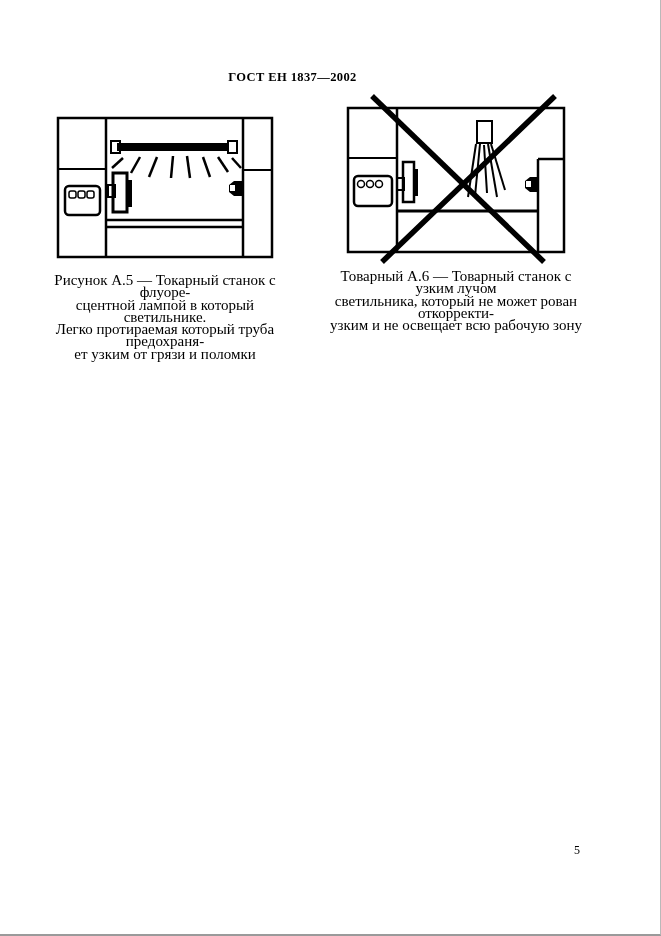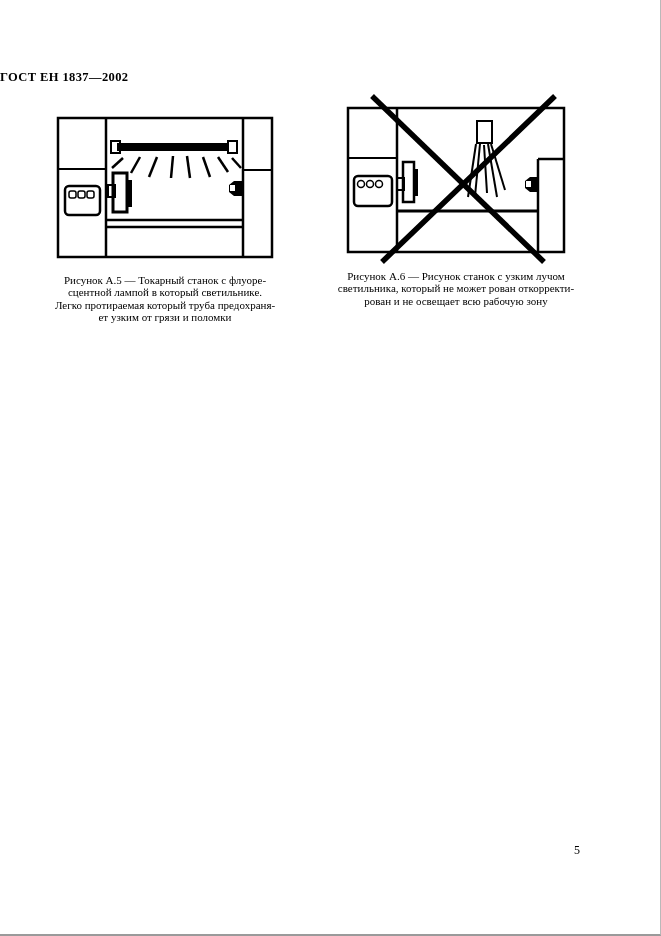--- a/index.html
+++ b/index.html
@@ -13,31 +13,31 @@
   }
   .page{
     position:absolute;inset:0;
     border-right:1px solid #b9b9b9;
     border-bottom:2px solid #9a9a9a;
   }
   .doc-header{
     position:absolute;
     top:70px;left:0;
     width:585px;
-    text-align:left;
+    text-align:center;
     font-weight:bold;
     font-size:12.5px;
     letter-spacing:0.4px;
   }
   .fig-svg{position:absolute;overflow:visible;}
   .fig-svg-left{left:56px;top:116px;}
   .fig-svg-right{left:344px;top:93px;}
   .caption{
     position:absolute;
-    font-size:11px;
+    font-size:15px;
     line-height:12.3px;
     text-align:center;
   }
   .caption-left{left:35px;top:274px;width:260px;}
   .caption-right{left:328px;top:270px;width:256px;}
   .page-number{
     position:absolute;
     left:574px;top:843px;
     font-size:12px;
   }
@@ -134,20 +134,20 @@
   </svg>
 
   <div class="caption caption-left">
     <div>Рисунок А.5 — Токарный станок с флуоре-</div>
     <div>сцентной лампой в который светильнике.</div>
     <div>Легко протираемая который труба предохраня-</div>
     <div>ет узким от грязи и поломки</div>
   </div>
 
   <div class="caption caption-right">
-    <div>Рисунок А.6 — Рисунок станок с узким лучом</div>
+    <div>Товарный А.6 — Товарный станок с узким лучом</div>
     <div>светильника, который не может рован откорректи-</div>
-    <div>рован и не освещает всю рабочую зону</div>
+    <div>узким и не освещает всю рабочую зону</div>
   </div>
 
   <div class="page-number">5</div>
 
 </div>
 
 </body></html>

